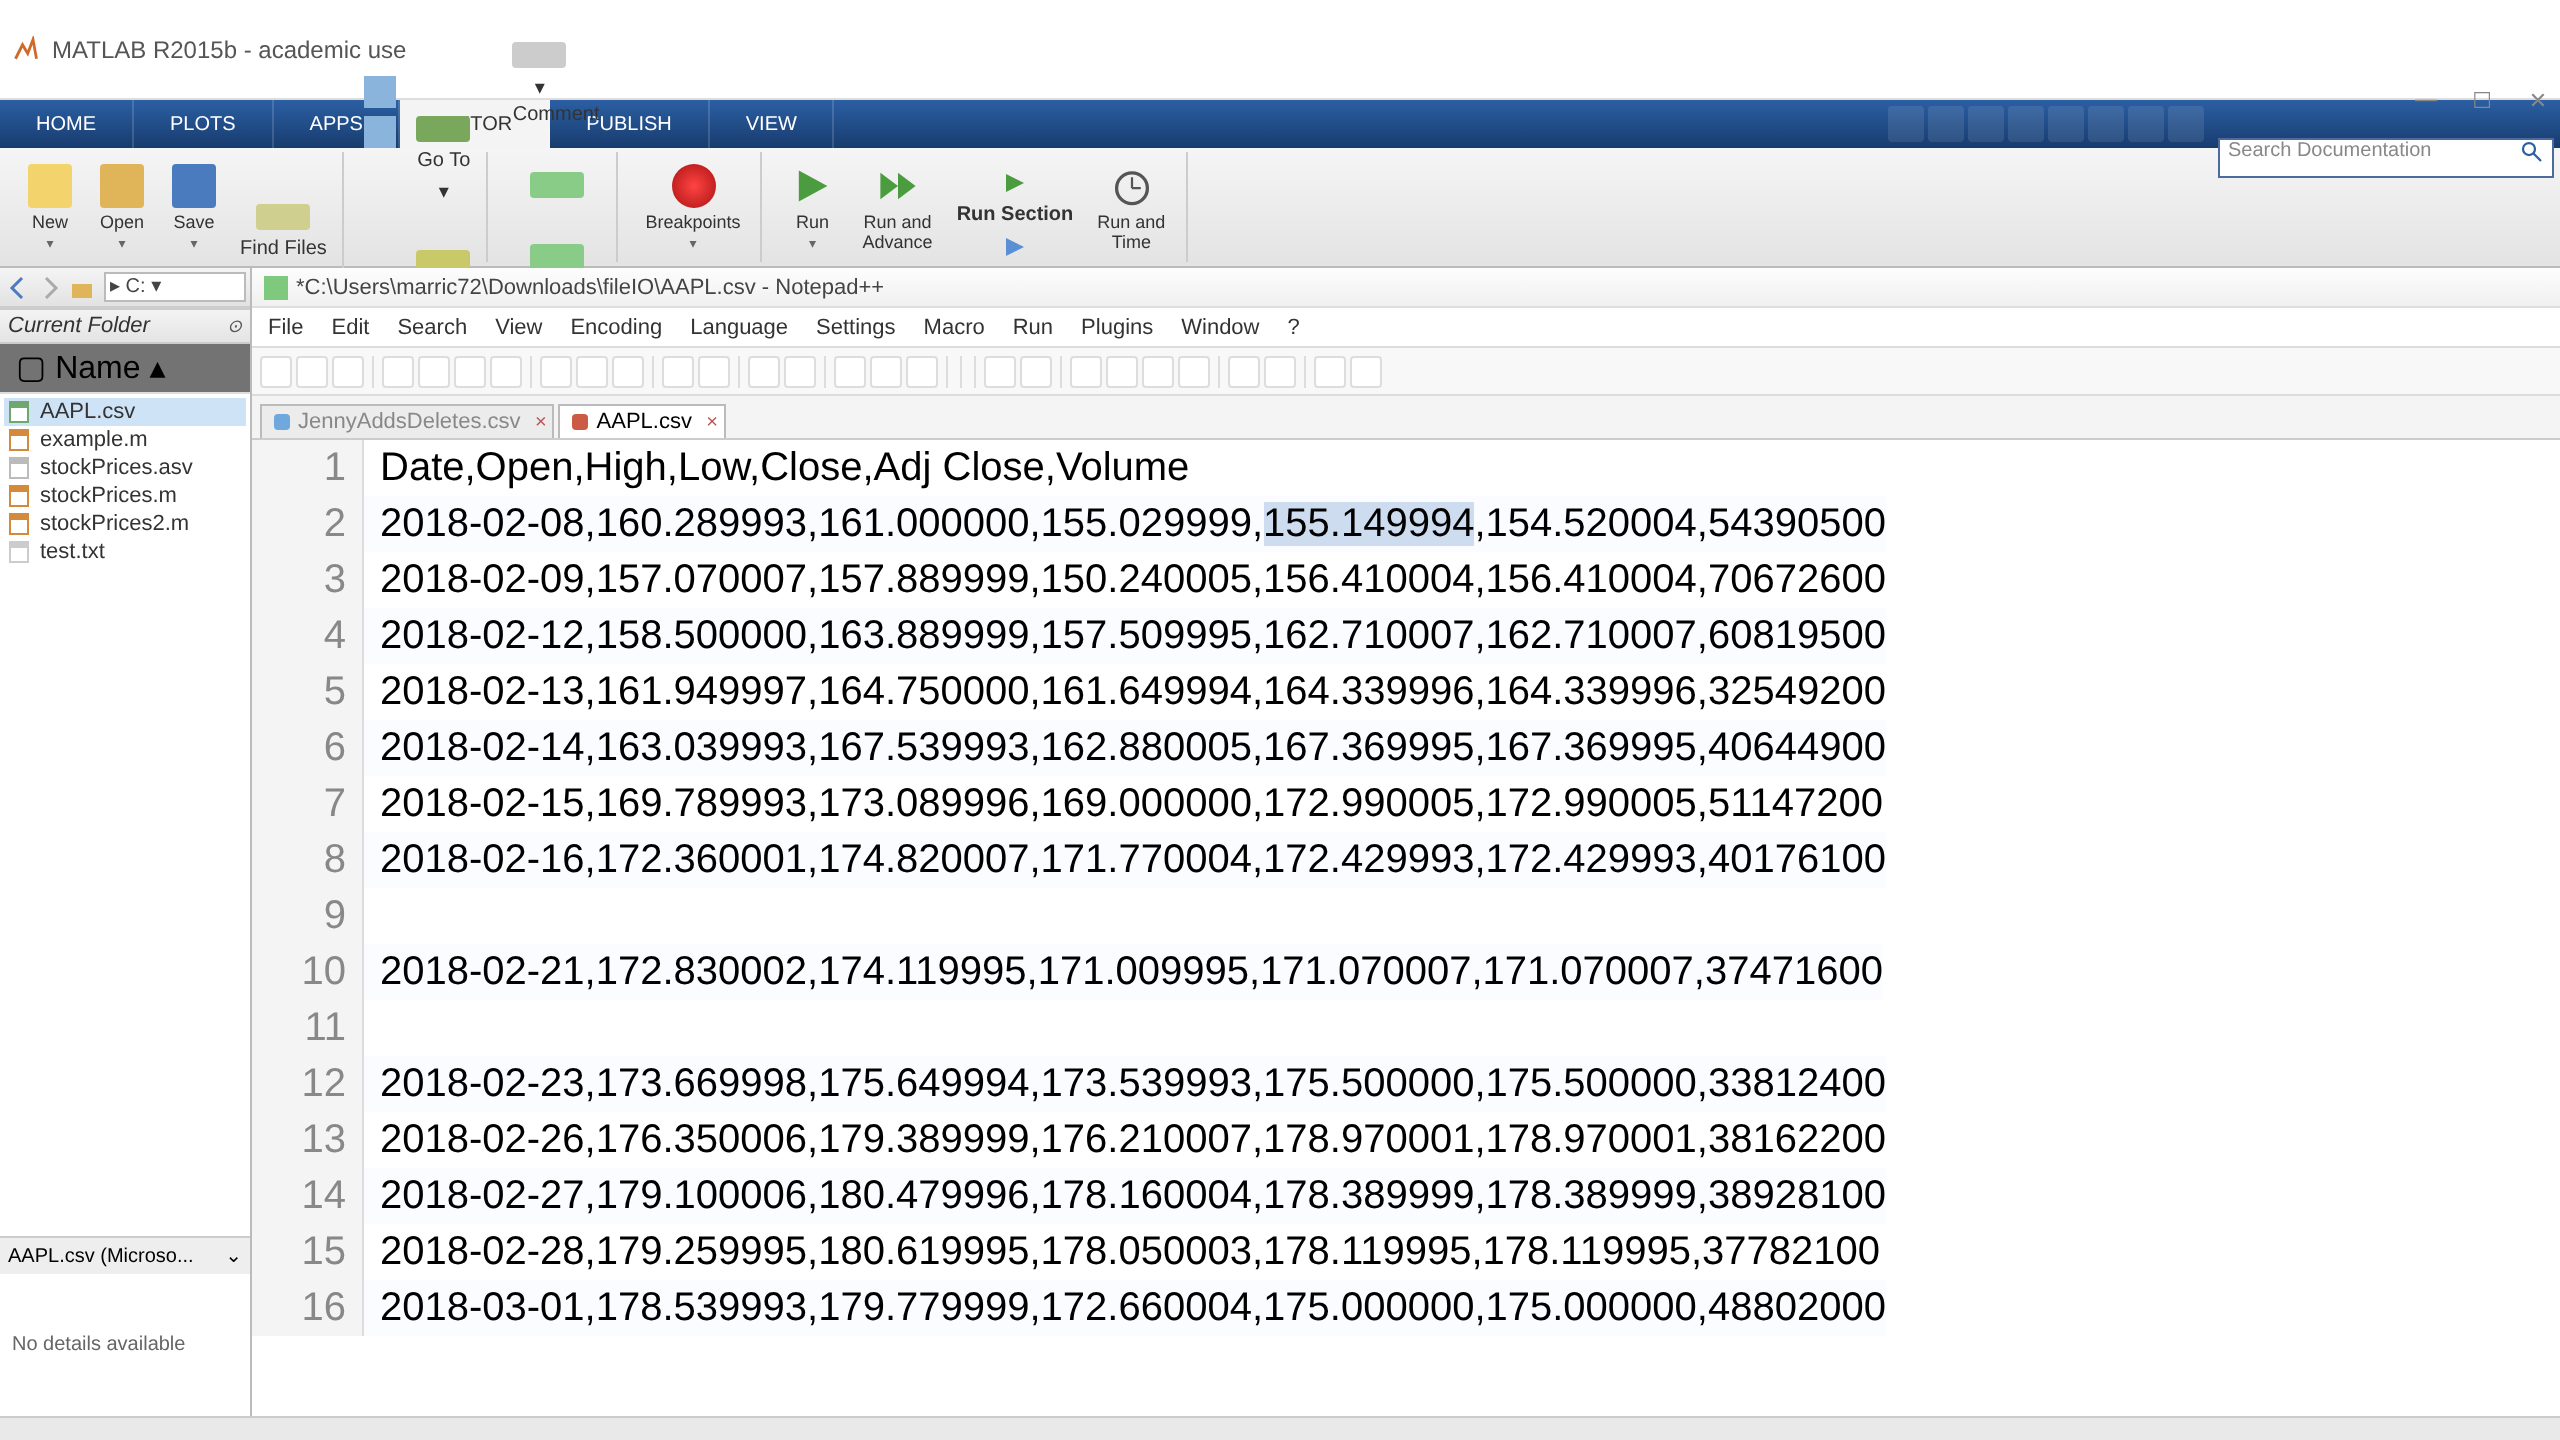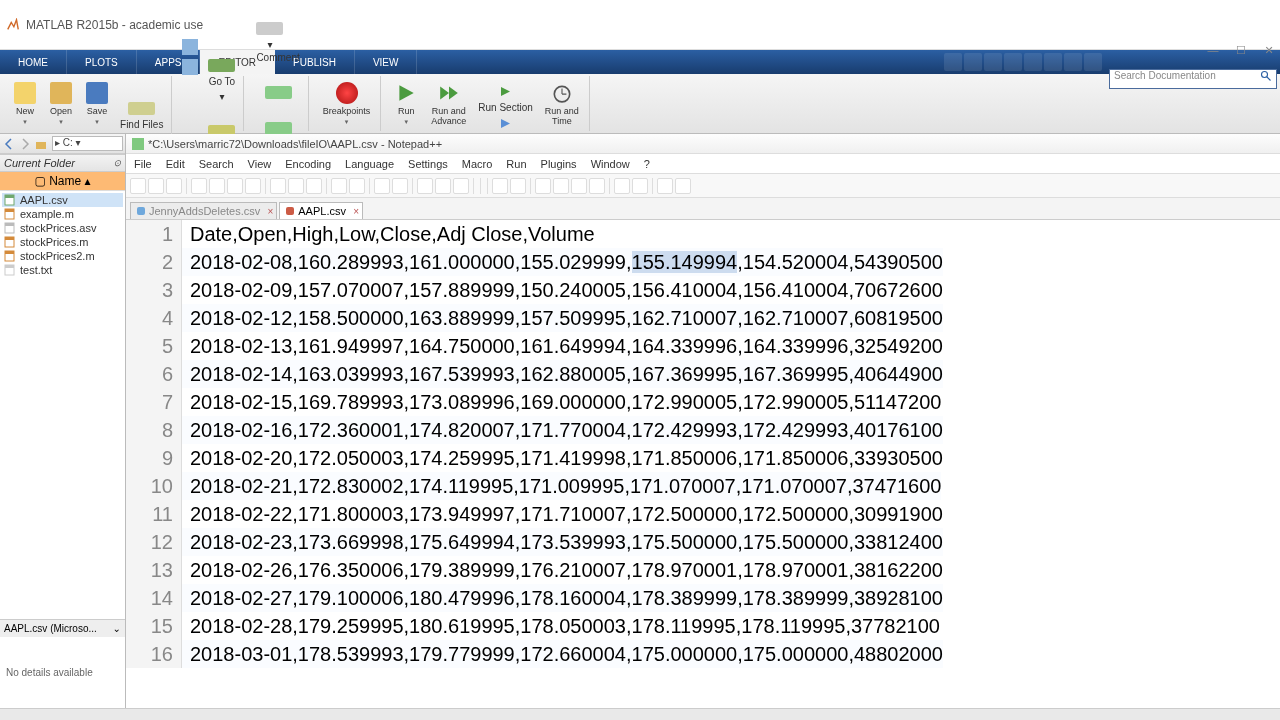--- a/index.html
+++ b/index.html
@@ -24,21 +24,21 @@
 .tbtn-lg .ticon { width: 22px; height: 22px; border-radius: 2px; }
 .tbtn-sm { font-size: 10px; color: #333; display: flex; align-items: center; gap: 4px; cursor: pointer; padding: 1px 2px; flex-direction: column; }
 .tbtn-sm .ticon-sm { width: 27px; height: 13px; border-radius: 2px; margin-top: 19px; }
 .filelabel { font-size: 9px; color: #666; text-align:center; background: linear-gradient(#eaeaea,#d6d6d6); border-top:1px solid #ccc; padding: 1px 0;}
 .body { display: flex; height: calc(100% - 50px - 24px - 60px - 12px); }
 .sidebar { width: 126px; border-right: 1px solid #bbb; display: flex; flex-direction: column; background: #fff; }
 .navbar { height: 20px; background: linear-gradient(#f5f5f5,#e2e2e2); border-bottom: 1px solid #ccc; display:flex; align-items:center; gap:2px; padding:0 2px;}
 .navbar .navicon{width:14px;height:14px;}
 .panel-head { font-size: 11px; padding: 2px 4px; background: linear-gradient(#f3f3f3, #e4e4e4); border-bottom: 1px solid #ccc; border-top: 1px solid #ccc; color:#333; display:flex; justify-content:space-between; align-items:center;font-style:italic;}
 .panel-head .chev{font-size:9px;color:#555;}
-.col-head { font-size: 12px; padding: 2px 8px; border-bottom: 1px solid #ddd; background:#fdba74;text-align:center;}
+.col-head { font-size: 16px; padding: 2px 8px; border-bottom: 1px solid #ddd; background:#737373;}
 .flist { flex: 1; padding: 2px 2px; font-size: 11px; color: #333; overflow:auto;}
 .fitem { display: flex; align-items: center; gap: 4px; padding: 1px 2px; cursor: pointer; }
 .fitem.sel { background: #cfe3f7; }
 .ficon { width: 12px; height: 12px; }
 .details-head { font-size: 10px; padding: 3px 4px; background: #eee; border-top: 1px solid #ccc; display:flex; justify-content:space-between; align-items:center;}
 .details-body { padding: 30px 6px; font-size: 10px; color: #666; text-align:left;}
 .main { flex: 1; display: flex; flex-direction: column; background: #fff; justify-content: flex-end; }
 .np-title { height: 20px; background: linear-gradient(#fdfdfd,#f0f0f0); border-bottom: 1px solid #ddd; font-size: 11px; display: flex; align-items: center; padding-left: 6px; color: #444;}
 .np-title .npicon{width:12px;height:12px;margin-right:4px;}
 .np-menu { height: 20px; display: flex; gap: 14px; padding: 0 8px; align-items: center; font-size: 11px; border-bottom: 1px solid #ddd; color:#333;}
@@ -178,21 +178,21 @@
           <span style="font-size:7px;color:#666">▾</span>
         </div>
       <div class="tbtn-lg">
           <svg class="ticon" viewBox="0 0 20 20">
             <polygon points="2,4 10,10 2,16" fill="#4b9b3f"></polygon>
             <polygon points="10,4 18,10 10,16" fill="#4b9b3f"></polygon>
           </svg>
           <span style="white-space:pre;text-align:center">Run and
 Advance</span>
         </div>
-      <div style="display:flex;flex-direction:column;gap:2px;padding-top:4px;">
+      <div style="display:flex;flex-direction:column;gap:2px;padding-top:4px;font-weight:bold;">
         <div class="tbtn-sm">
             <svg width="13" height="13" viewBox="0 0 13 13">
               <polygon points="2,2 11,6.5 2,11" fill="#4b9b3f"></polygon>
             </svg>
             <span>Run Section</span>
           </div>
         <div class="tbtn-sm">
             <svg width="13" height="13" viewBox="0 0 13 13">
               <polygon points="2,2 11,6.5 2,11" fill="#5a8fd6"></polygon>
             </svg>
@@ -356,23 +356,23 @@
         </div>
       <div class="editor" id="editor">
           <div class="erow"><div class="gutter">1</div><div class="code">Date,Open,High,Low,Close,Adj Close,Volume</div></div>
           <div class="erow"><div class="gutter">2</div><div class="code">2018-02-08,160.289993,161.000000,155.029999,<span class="hlcell">155.149994</span>,154.520004,54390500</div></div>
           <div class="erow"><div class="gutter">3</div><div class="code">2018-02-09,157.070007,157.889999,150.240005,156.410004,156.410004,70672600</div></div>
           <div class="erow"><div class="gutter">4</div><div class="code">2018-02-12,158.500000,163.889999,157.509995,162.710007,162.710007,60819500</div></div>
           <div class="erow"><div class="gutter">5</div><div class="code">2018-02-13,161.949997,164.750000,161.649994,164.339996,164.339996,32549200</div></div>
           <div class="erow"><div class="gutter">6</div><div class="code">2018-02-14,163.039993,167.539993,162.880005,167.369995,167.369995,40644900</div></div>
           <div class="erow"><div class="gutter">7</div><div class="code">2018-02-15,169.789993,173.089996,169.000000,172.990005,172.990005,51147200</div></div>
           <div class="erow"><div class="gutter">8</div><div class="code">2018-02-16,172.360001,174.820007,171.770004,172.429993,172.429993,40176100</div></div>
-          <div class="erow"><div class="gutter">9</div><div class="code">2018-02-20,172.050003,174.259995,171.419998,171.850006,171.850006,33930500</div></div>
+          <div class="erow"><div class="gutter">9</div></div>
           <div class="erow"><div class="gutter">10</div><div class="code">2018-02-21,172.830002,174.119995,171.009995,171.070007,171.070007,37471600</div></div>
-          <div class="erow"><div class="gutter">11</div><div class="code">2018-02-22,171.800003,173.949997,171.710007,172.500000,172.500000,30991900</div></div>
+          <div class="erow"><div class="gutter">11</div></div>
           <div class="erow"><div class="gutter">12</div><div class="code">2018-02-23,173.669998,175.649994,173.539993,175.500000,175.500000,33812400</div></div>
           <div class="erow"><div class="gutter">13</div><div class="code">2018-02-26,176.350006,179.389999,176.210007,178.970001,178.970001,38162200</div></div>
           <div class="erow"><div class="gutter">14</div><div class="code">2018-02-27,179.100006,180.479996,178.160004,178.389999,178.389999,38928100</div></div>
           <div class="erow"><div class="gutter">15</div><div class="code">2018-02-28,179.259995,180.619995,178.050003,178.119995,178.119995,37782100</div></div>
           <div class="erow"><div class="gutter">16</div><div class="code">2018-03-01,178.539993,179.779999,172.660004,175.000000,175.000000,48802000</div></div>
         </div>
     </div>
   </div>
   <div class="statusbar"></div>
 </div>

